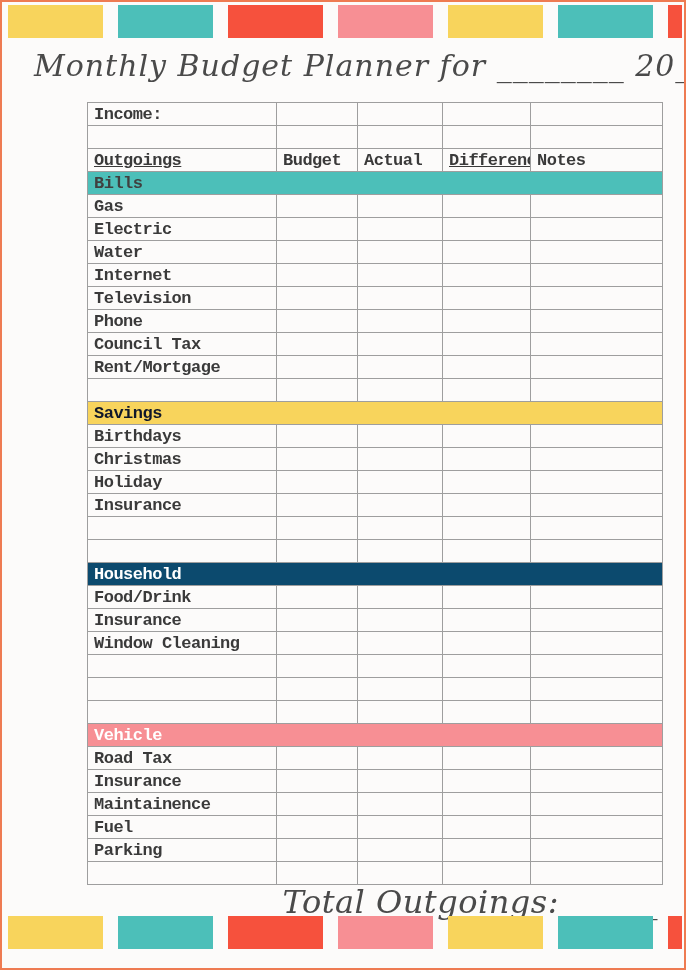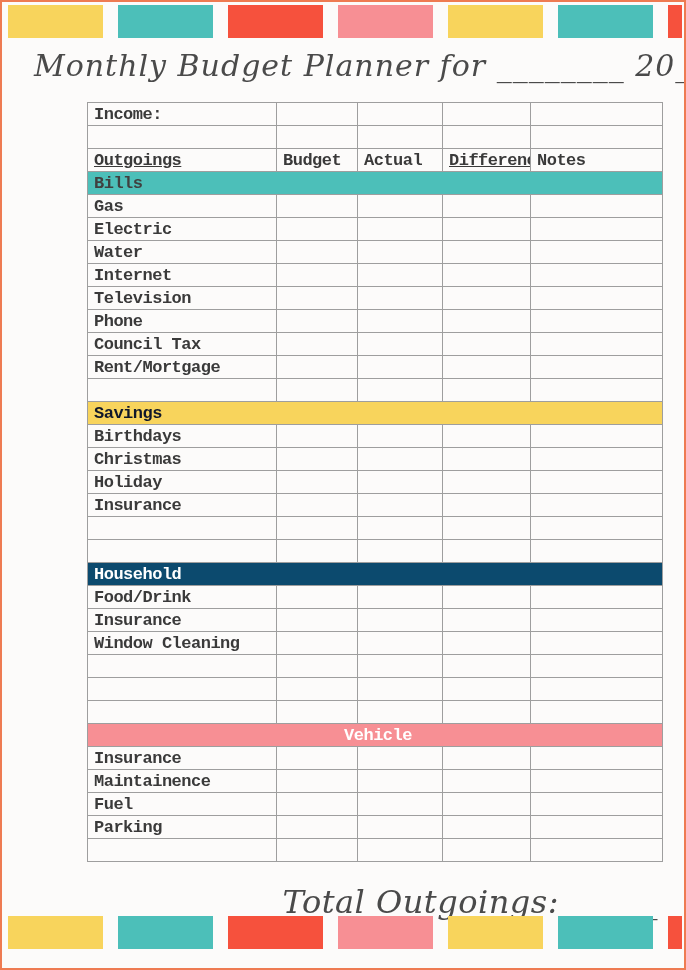--- a/index.html
+++ b/index.html
@@ -259,21 +259,28 @@
           <td></td>
         </tr>
         <tr>
           <td></td>
           <td></td>
           <td></td>
           <td></td>
           <td></td>
         </tr>
         <tr>
-          <td colspan="5" class="section-bar" style="background: rgb(247, 143, 148); color: rgb(255, 255, 255); text-align: center;">Vehicle</td>
+          <td colspan="5" class="section-bar" style="background: rgb(247, 143, 148); color: rgb(255, 255, 255);">Vehicle</td>
+        </tr>
+        <tr>
+          <td>Road Tax</td>
+          <td></td>
+          <td></td>
+          <td></td>
+          <td></td>
         </tr>
         <tr>
           <td>Insurance</td>
           <td></td>
           <td></td>
           <td></td>
           <td></td>
         </tr>
         <tr>
           <td>Maintainence</td>

